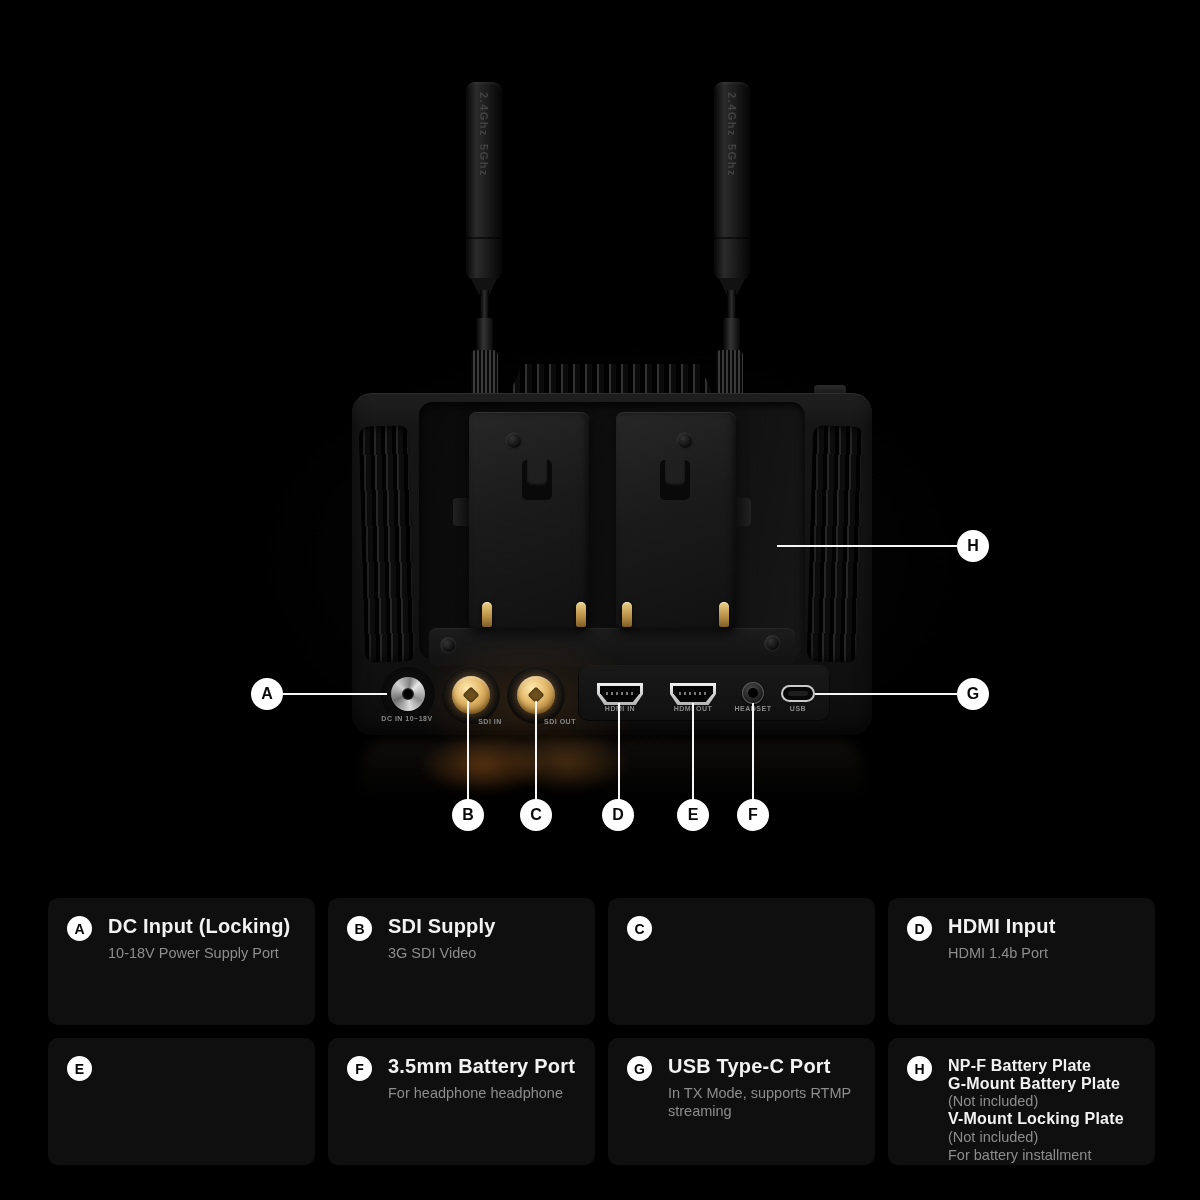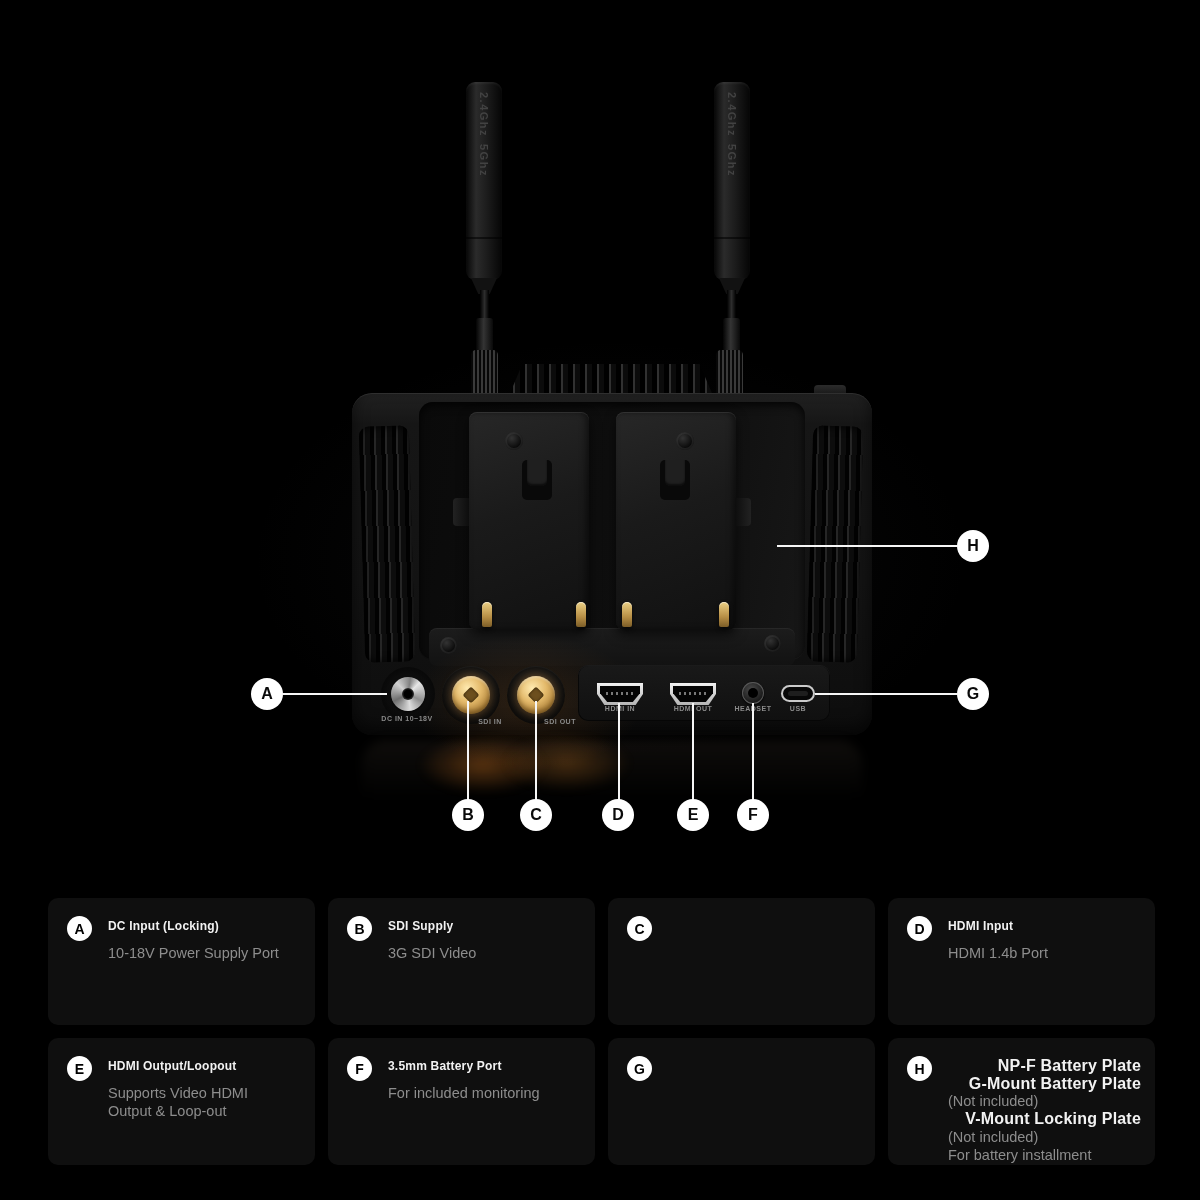--- a/index.html
+++ b/index.html
@@ -152,23 +152,23 @@
 
   
   .cards{position:absolute;left:48px;top:898px;width:1107px;display:grid;
       grid-template-columns:repeat(4,1fr);grid-auto-rows:127px;gap:13px 13px;}
   .card{background:#0f0f0f;border-radius:10px;padding:19px 14px 0 19px;
       display:flex;gap:16px;align-items:flex-start;}
   .badge{flex-shrink:0;width:25px;height:25px;border-radius:50%;background:#fff;color:#000;
       font-size:14px;font-weight:700;display:flex;align-items:center;justify-content:center;
       margin-top:-1px;}
   .card-lines{flex:1;min-width:0;}
-  .line.title{font-size:12px;font-weight:700;color:#f2f2f2;line-height:19px;margin-bottom:8px;
+  .line.title{font-size:20px;font-weight:700;color:#f2f2f2;line-height:19px;margin-bottom:8px;
       letter-spacing:.2px;}
-  .line.strong{font-size:16px;font-weight:700;color:#f2f2f2;line-height:17.5px;letter-spacing:.2px;text-align:right;}
+  .line.strong{font-size:16px;font-weight:700;color:#f2f2f2;line-height:17.5px;letter-spacing:.2px;}
   .line.muted{font-size:14.5px;color:#8d8d8d;line-height:18px;}
 </style>
 </head>
 <body>
 
 <div class="canvas">
 
   <div class="abs vig"></div>
 
   <div class="abs ant-body l">
@@ -287,35 +287,35 @@
     </div>
     <div class="card">
       <div class="badge">D</div>
       <div class="card-lines">
           <div class="line title">HDMI Input</div>
           <div class="line muted">HDMI 1.4b Port</div>
         </div>
     </div>
     <div class="card">
       <div class="badge">E</div>
-      <div class="card-lines">
-          <div class="line title">HDMI Output/Loopout</div>
-          <div class="line muted">Supports Video HDMI</div>
-          <div class="line muted">Output &amp; Loop-out</div>
-        </div>
     </div>
     <div class="card">
       <div class="badge">F</div>
       <div class="card-lines">
           <div class="line title">3.5mm Battery Port</div>
-          <div class="line muted">For included monitoring</div>
+          <div class="line muted">For headphone headphone</div>
         </div>
     </div>
     <div class="card">
       <div class="badge">G</div>
+      <div class="card-lines">
+          <div class="line title">USB Type-C Port</div>
+          <div class="line muted">In TX Mode, supports RTMP</div>
+          <div class="line muted">streaming</div>
+        </div>
     </div>
     <div class="card">
       <div class="badge">H</div>
       <div class="card-lines">
           <div class="line strong">NP-F Battery Plate</div>
           <div class="line strong">G-Mount Battery Plate</div>
           <div class="line muted">(Not included)</div>
           <div class="line strong">V-Mount Locking Plate</div>
           <div class="line muted">(Not included)</div>
           <div class="line muted">For battery installment</div>

